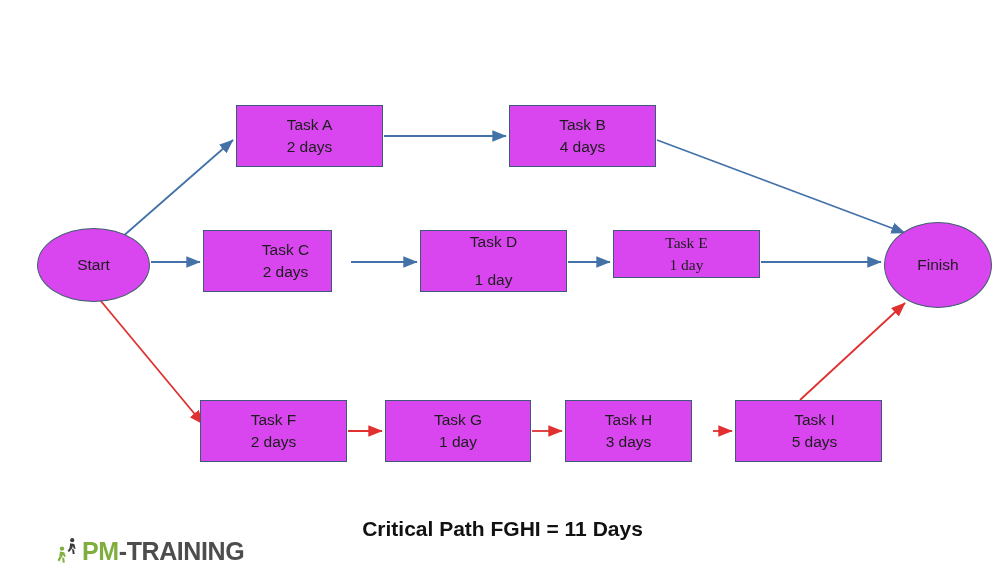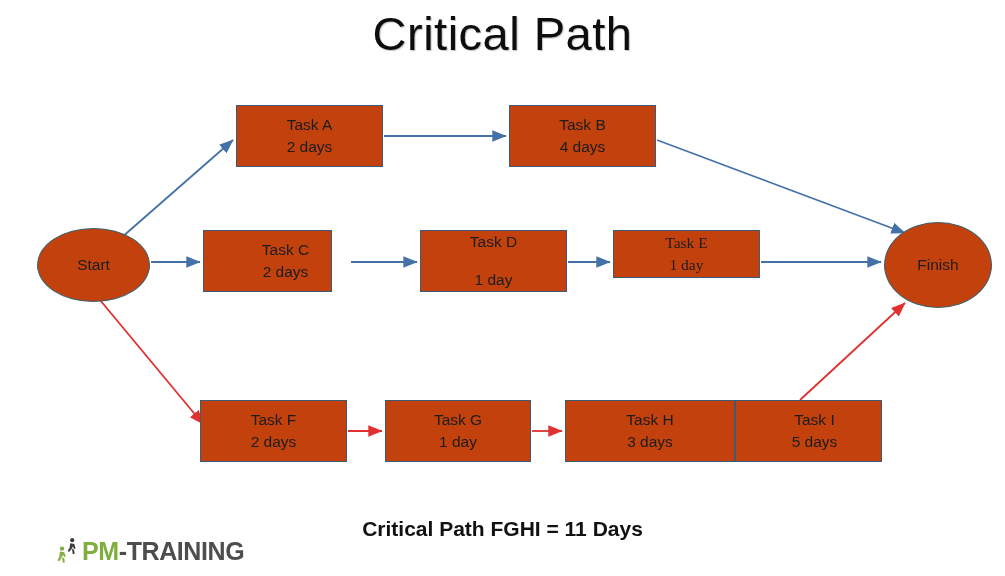--- a/index.html
+++ b/index.html
@@ -32,21 +32,21 @@
   #svg-layer {
     position: absolute;
     left: 0;
     top: 0;
     width: 1005px;
     height: 576px;
   }
   .node {
     position: absolute;
     box-sizing: border-box;
-    background: #c2410c;
+    background: #d946ef;
     border: 1.6px solid #3d5a77;
     color: #1d1d1d;
     display: flex;
     flex-direction: column;
     align-items: center;
     justify-content: center;
     font-size: 15.5px;
     line-height: 1.42;
   }
   .node.terminal {
@@ -85,21 +85,20 @@
     line-height: 1;
   }
   #logo-text .pm { color: #7fae3e; }
   #logo-text .tr { color: #4d4d4d; }
 </style>
 </head>
 <body>
 
 <div id="page">
 
-  <div id="title">Critical Path</div>
 
   <svg id="svg-layer" viewBox="0 0 1005 576" xmlns="http://www.w3.org/2000/svg">
     <defs>
       <marker id="arrow-blue" markerWidth="9" markerHeight="9" refX="7.6" refY="3.2" orient="auto" markerUnits="strokeWidth">
         <path d="M0,0 L8,3.2 L0,6.4 z" fill="#4472a8"></path>
       </marker>
       <marker id="arrow-red" markerWidth="9" markerHeight="9" refX="7.6" refY="3.2" orient="auto" markerUnits="strokeWidth">
         <path d="M0,0 L8,3.2 L0,6.4 z" fill="#e03030"></path>
       </marker>
     </defs>
@@ -152,21 +151,21 @@
   <div class="node" style="left:200px; top:400px; width:147px; height:62px;">
     <div>Task F</div>
     <div class="line2">2 days</div>
   </div>
 
   <div class="node" style="left:385px; top:400px; width:146px; height:62px;">
     <div>Task G</div>
     <div class="line2">1 day</div>
   </div>
 
-  <div class="node" style="left:565px; top:400px; width:170px; height:62px;">
+  <div class="node" style="left:565px; top:400px; width:127px; height:62px;">
     <div>Task H</div>
     <div class="line2">3 days</div>
   </div>
 
   <div class="node" style="left:735px; top:400px; width:147px; height:62px;padding-left:12px;">
     <div>Task I</div>
     <div class="line2">5 days</div>
   </div>
 
   <div class="node terminal" style="left:884px; top:222px; width:108px; height:86px;">

